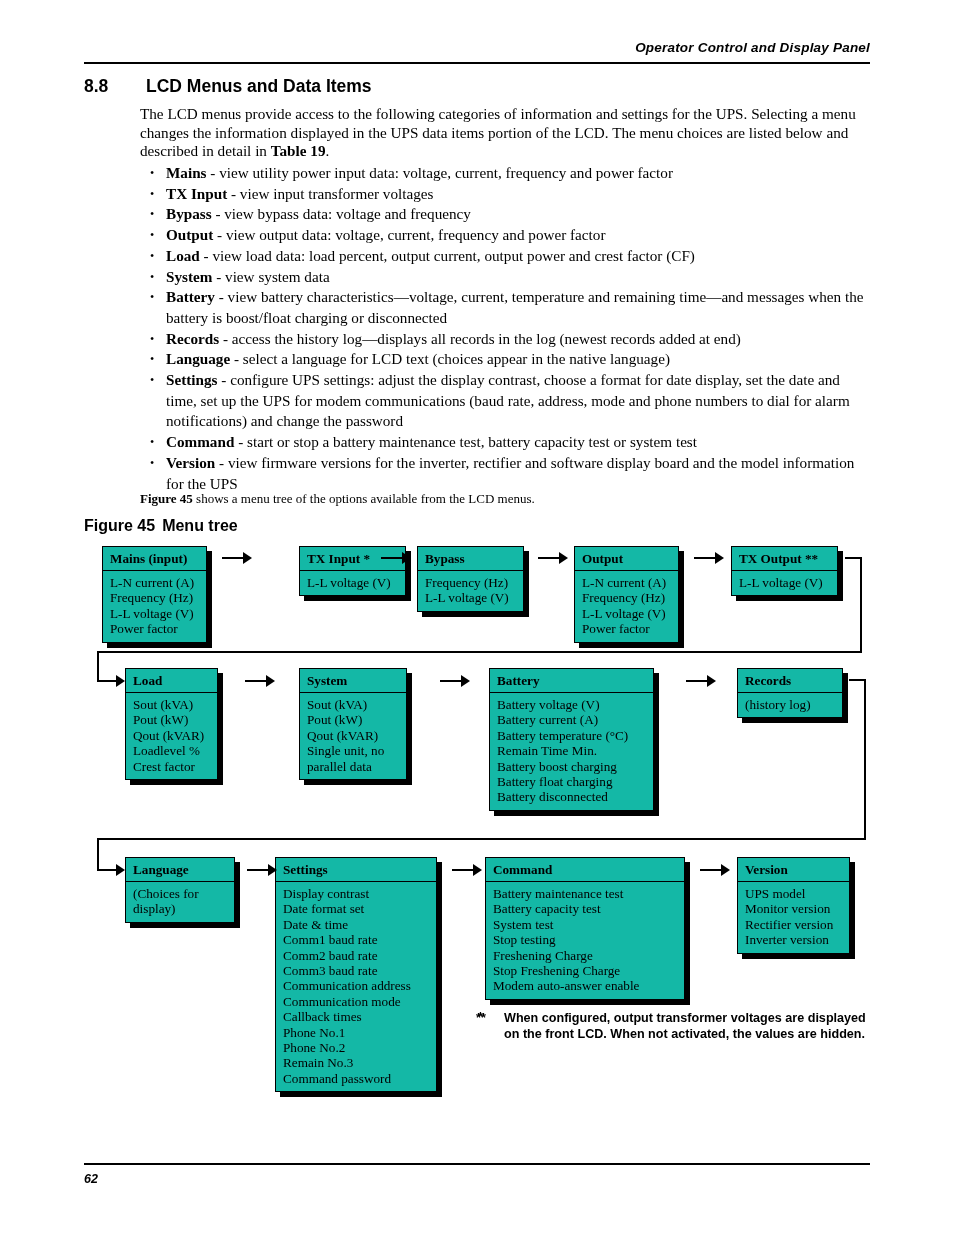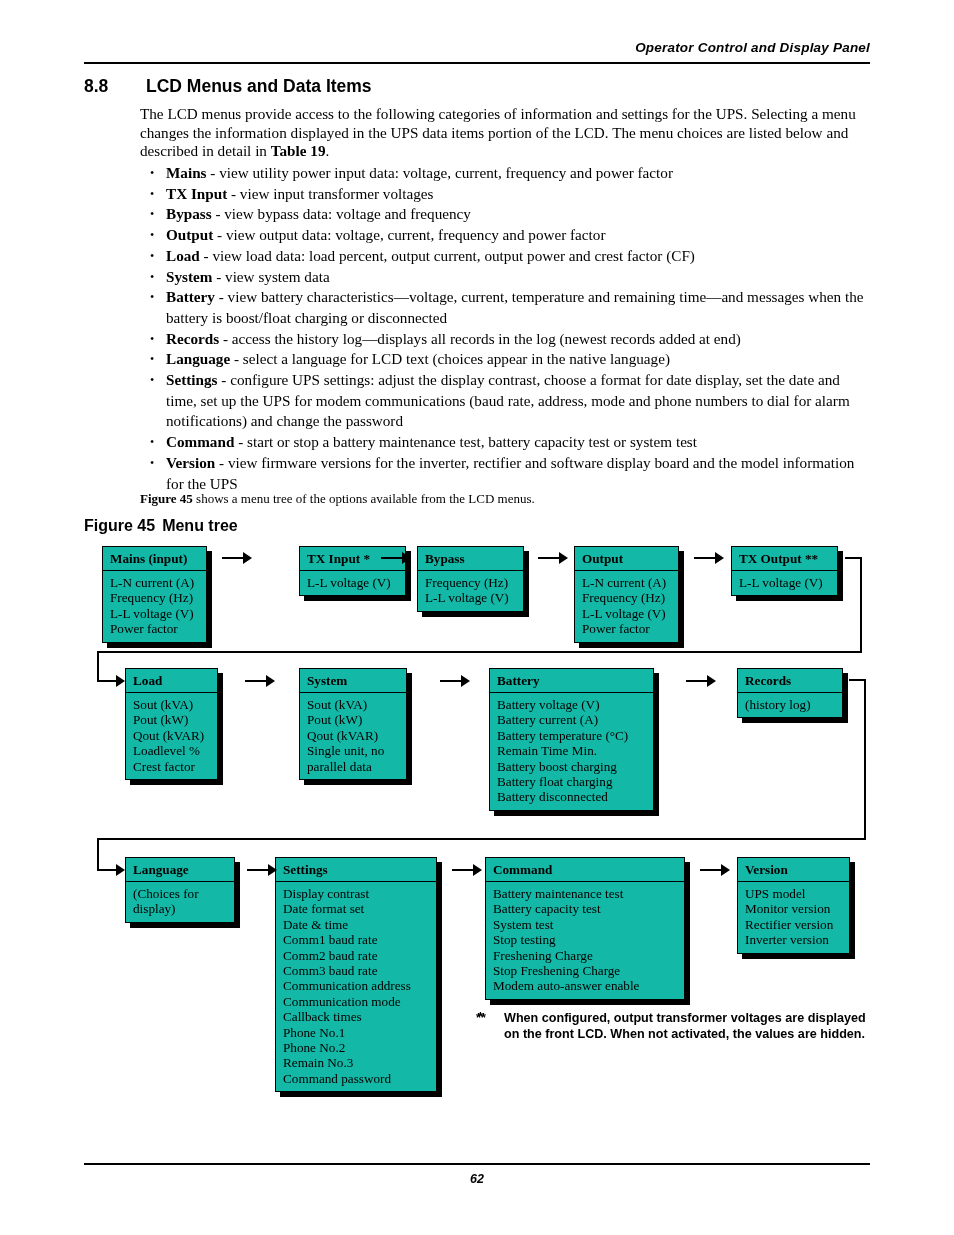--- a/index.html
+++ b/index.html
@@ -131,21 +131,21 @@
   .fn-mark { position:absolute; left:0; top:0; }
   .fn-mark.two { left:-2px; }
 
   
   .footer-rule {
     position:absolute; left:84px; top:1163px; width:786px;
     height:2px; background:#000;
   }
   .page-no {
     position:absolute; left:84px; top:1172px; width:786px;
-    text-align:center;
+    text-align:left;
     font-family:"Liberation Sans", sans-serif;
     font-weight:bold; font-style:italic; font-size:12.5px;
   }
 </style>
 </head>
 <body>
 
 <div class="page-header">Operator Control and Display Panel</div>
 <div class="header-rule"></div>
 

